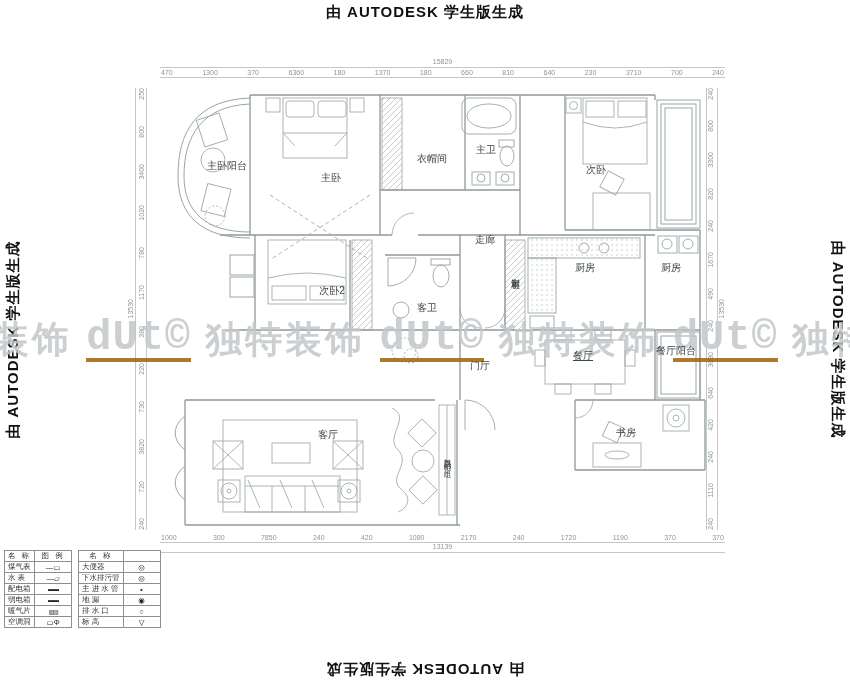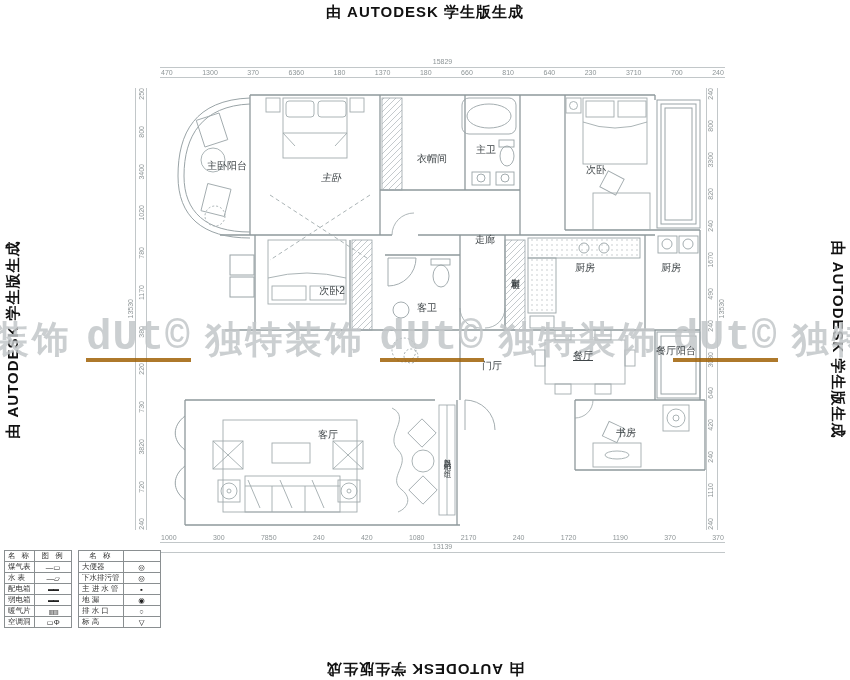--- a/index.html
+++ b/index.html
@@ -336,31 +336,31 @@
 
       <g stroke="#9aa4a7" stroke-width="0.8" fill="none">
         <path d="M232,147 A22,22 0 0 1 254,125"></path>
         <path d="M300,220 A20,20 0 0 0 320,240"></path>
         <path d="M345,220 A20,20 0 0 1 325,240"></path>
         <path d="M415,330 A18,18 0 0 0 433,312"></path>
       </g>
     </svg>
 
     <div class="room-label" style="left:67px;top:78px;text-align:right;">主卧阳台</div>
-    <div class="room-label" style="left:171px;top:90px;font-style:italic;">主卧</div>
+    <div class="room-label" style="left:171px;top:90px;">主卧</div>
     <div class="room-label" style="left:272px;top:71px;">衣帽间</div>
     <div class="room-label" style="left:326px;top:62px;">主卫</div>
     <div class="room-label" style="left:436px;top:82px;">次卧</div>
     <div class="room-label" style="left:325px;top:152px;">走廊</div>
     <div class="room-label v" style="left:356px;top:185px;">定制衣柜</div>
     <div class="room-label" style="left:425px;top:180px;">厨房</div>
     <div class="room-label" style="left:511px;top:180px;">厨房</div>
     <div class="room-label" style="left:172px;top:203px;">次卧2</div>
     <div class="room-label" style="left:267px;top:220px;">客卫</div>
-    <div class="room-label" style="left:332px;top:278px;">门厅</div>
+    <div class="room-label" style="left:320px;top:278px;">门厅</div>
     <div class="room-label" style="left:423px;top:268px;text-decoration:underline;">餐厅</div>
     <div class="room-label" style="left:516px;top:263px;">餐厅阳台</div>
     <div class="room-label" style="left:168px;top:347px;">客厅</div>
     <div class="room-label v" style="left:287px;top:372px;font-size:7.5px;">双门书柜（2组）</div>
     <div class="room-label" style="left:466px;top:345px;">书房</div>
   </div>
 
   <div class="legend">
     <table>
       <tbody>

